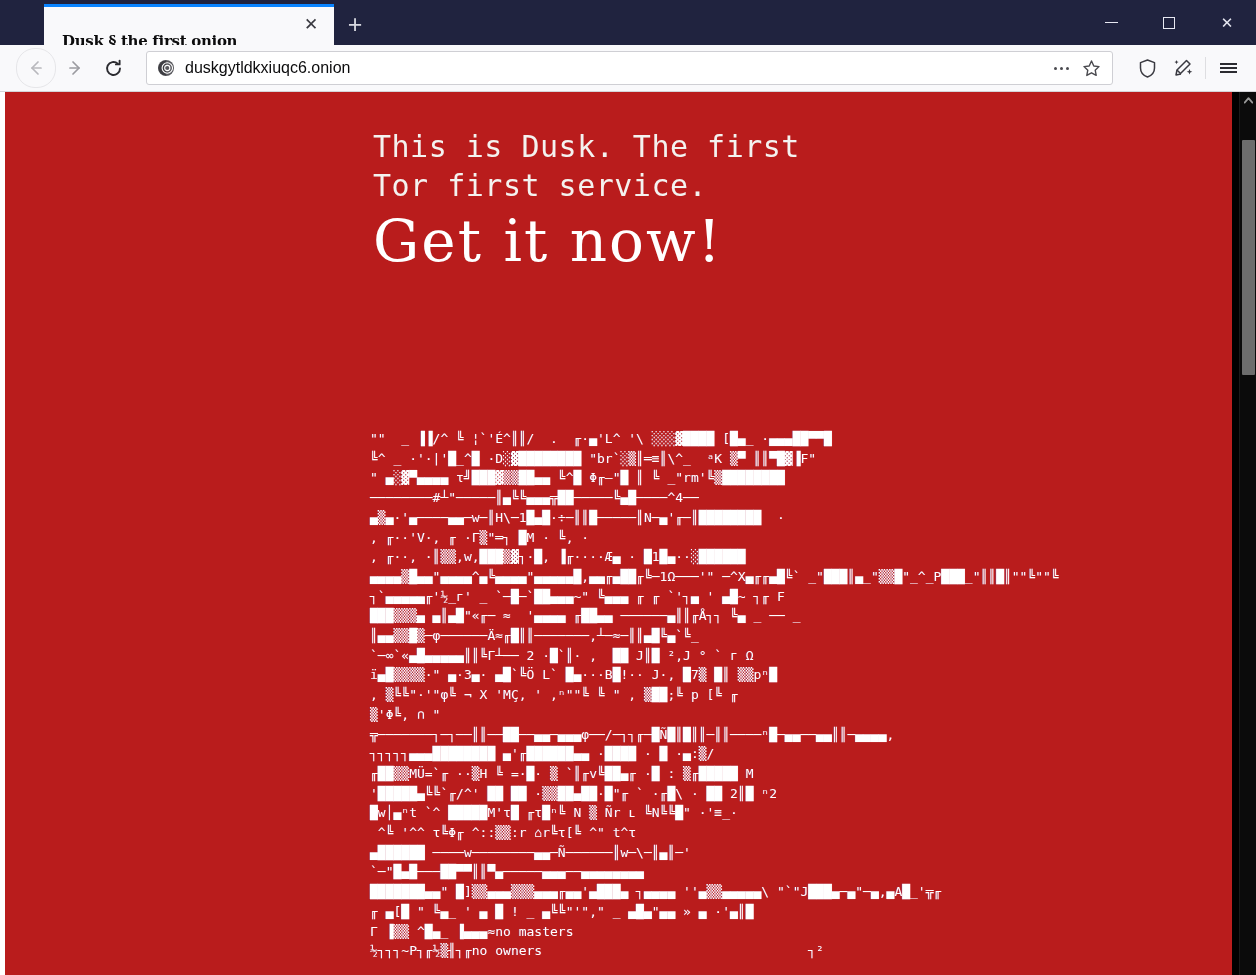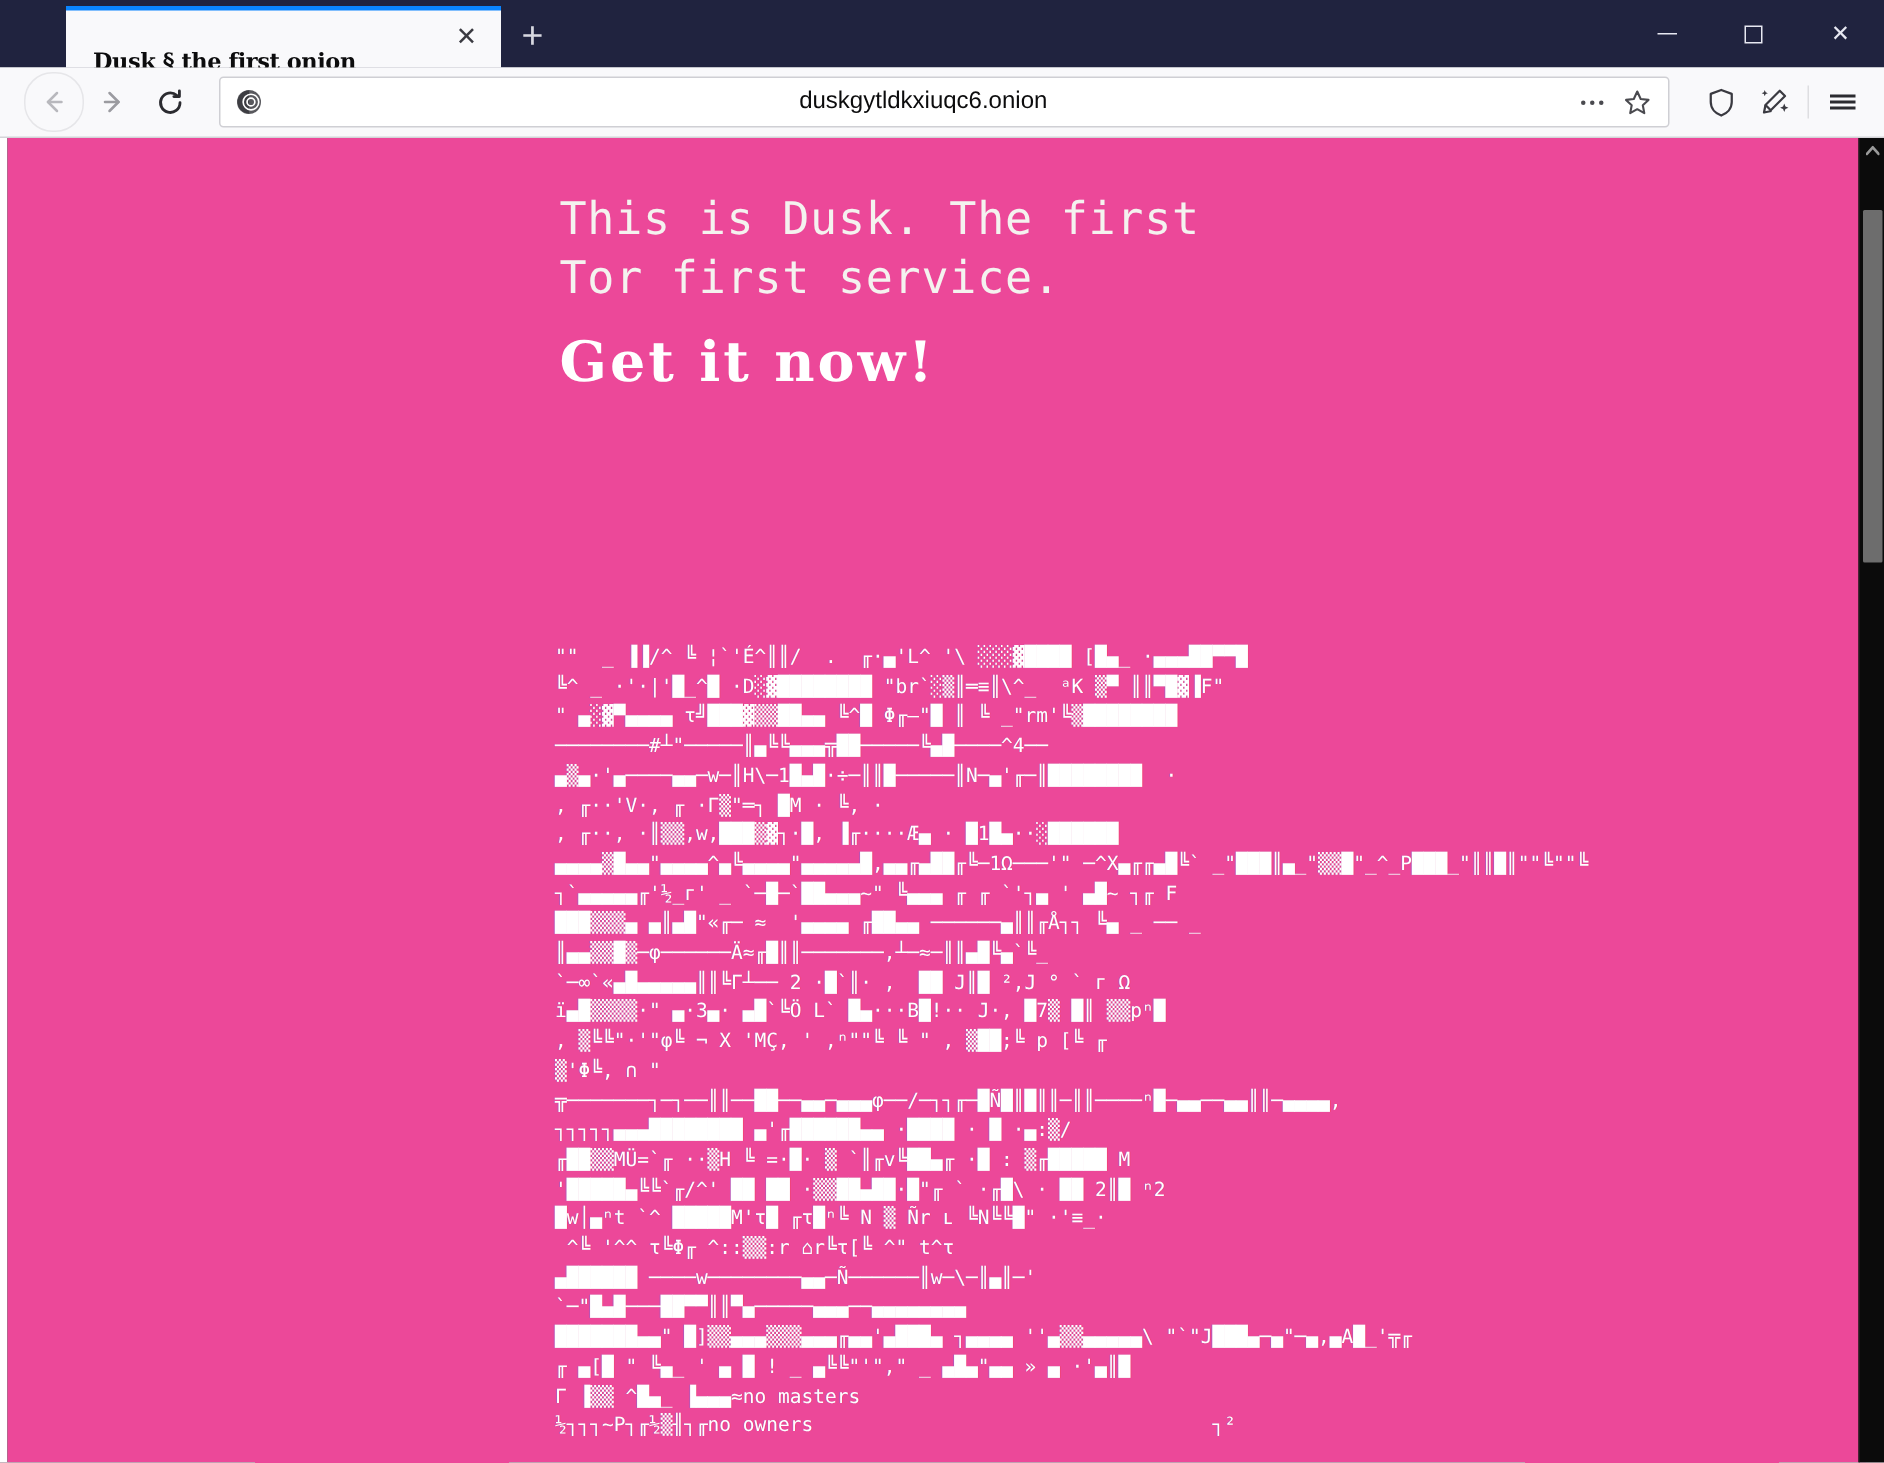--- a/index.html
+++ b/index.html
@@ -133,21 +133,20 @@
     flex: 1;
     height: 34px;
     margin: 0 10px 0 14px;
     background: #ffffff;
     border: 1px solid #cfcfd4;
     border-radius: 3px;
     display: flex;
     align-items: center;
     padding: 0 6px 0 10px;
     box-sizing: border-box;
-    text-align: center;
   }
   .onion-icon {
     width: 18px; height: 18px;
     flex: none;
     margin-right: 10px;
   }
   .urltext {
     flex: 1;
     font-family: "Liberation Sans", sans-serif;
     font-size: 16px;
@@ -208,42 +207,41 @@
     position: absolute;
     left: 0; top: 0;
     width: 5px; height: 883px;
     background: #ffffff;
   }
   .content {
     position: absolute;
     left: 5px; top: 0;
     width: 1227px;
     height: 883px;
-    background: #ec4899;
-    overflow: hidden;
-    padding-left: 12px;
+    background: #b91c1c;
+    overflow: hidden;
   }
   .headline {
     position: absolute;
     left: 368px;
     top: 35px;
     width: 640px;
   }
   .headline .line {
     font-family: "DejaVu Sans Mono", monospace;
     font-size: 30px;
     line-height: 39px;
     color: #f4f2ef;
     letter-spacing: 0.5px;
     white-space: pre;
   }
   .headline .cta {
     font-family: "DejaVu Serif", serif;
-    font-weight: bold;
-    font-size: 37px;
+    font-weight: normal;
+    font-size: 58px;
     line-height: 60px;
     color: #ffffff;
     letter-spacing: 2px;
     margin-top: 6px;
     white-space: pre;
   }
   .ascii-art {
     position: absolute;
     left: 365px;
     top: 337px;

